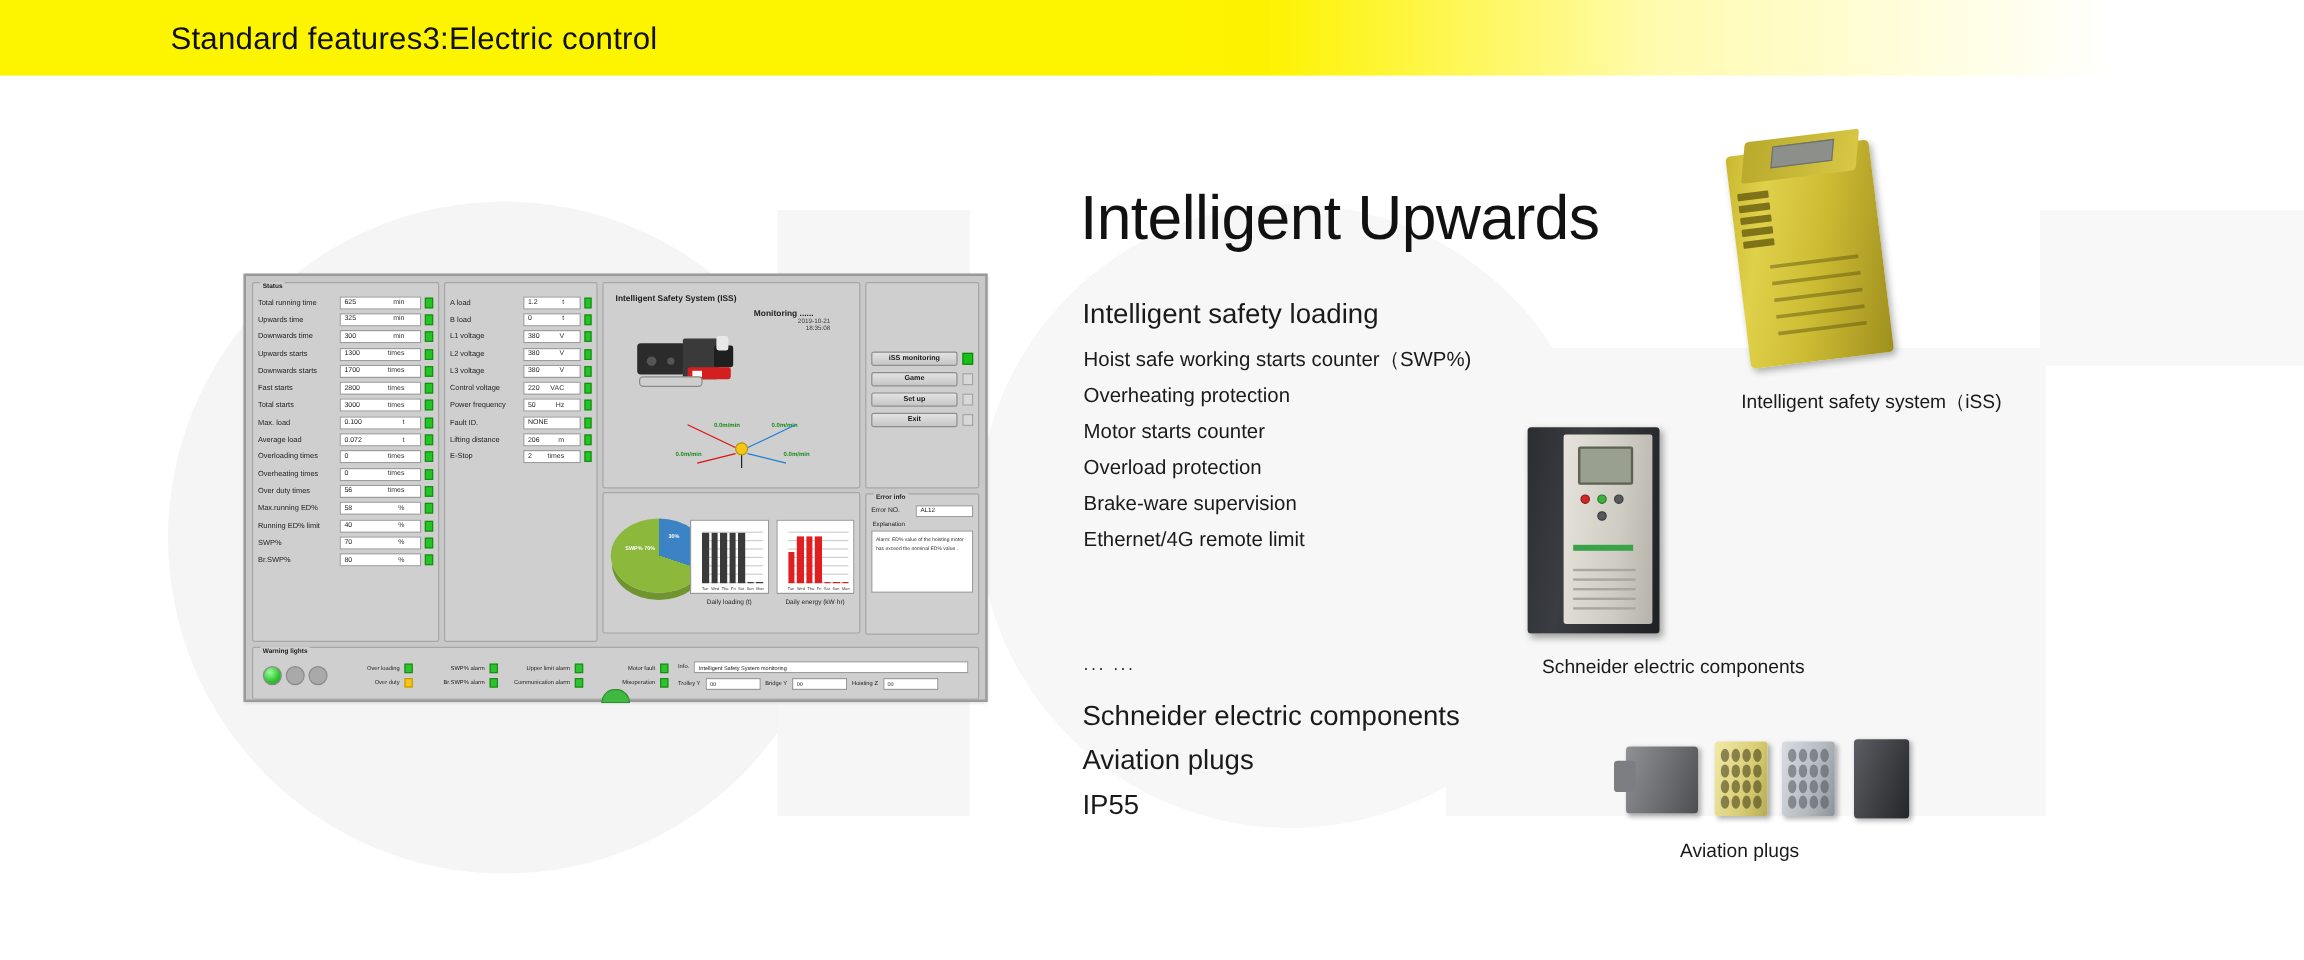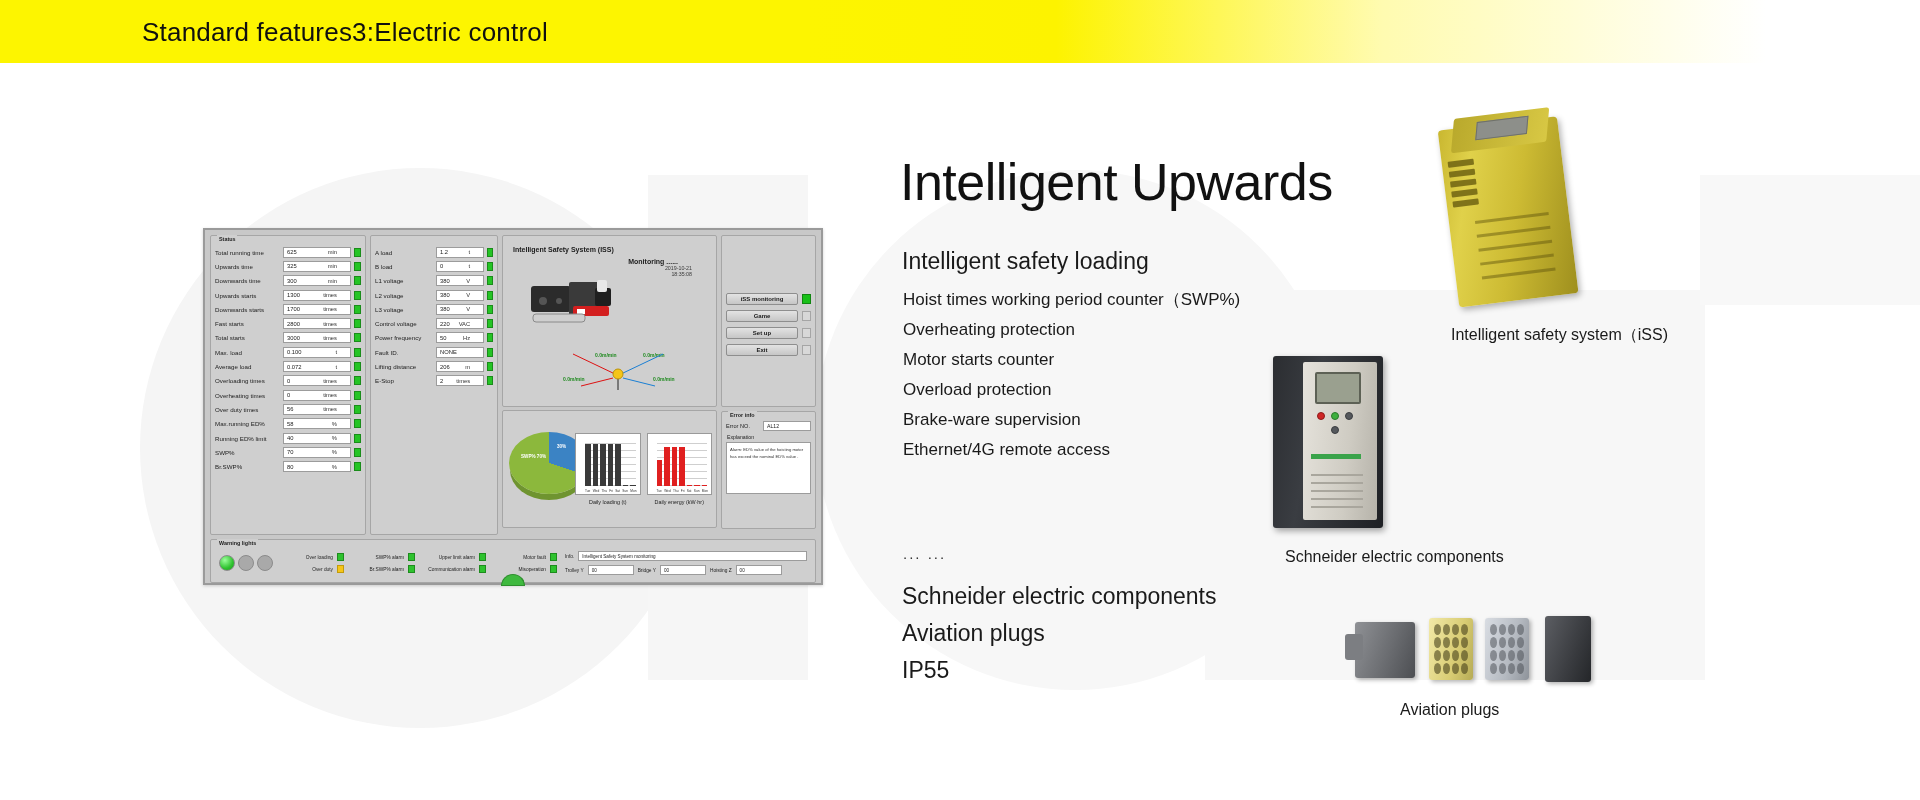--- a/index.html
+++ b/index.html
@@ -635,26 +635,26 @@
         </div>
       </div>
     </div>
     <div id="hoist-arrow"></div>
   </div>
 </div>
 
 <div id="headline">Intelligent Upwards</div>
 <div id="subhead">Intelligent safety loading</div>
 <ul id="feature-list">
-    <li>Hoist times working period counter（SWP%)</li>
+    <li>Hoist safe working starts counter（SWP%)</li>
     <li>Overheating protection</li>
     <li>Motor starts counter</li>
     <li>Overload protection</li>
     <li>Brake-ware supervision</li>
-    <li>Ethernet/4G remote access</li>
+    <li>Ethernet/4G remote limit</li>
   </ul>
 <div id="ellipsis">... ...</div>
 <ul id="closing-list">
     <li>Schneider electric components</li>
     <li>Aviation plugs</li>
     <li>IP55</li>
   </ul>
 
 <div id="iss-img">
   <div class="relay-body"></div>

